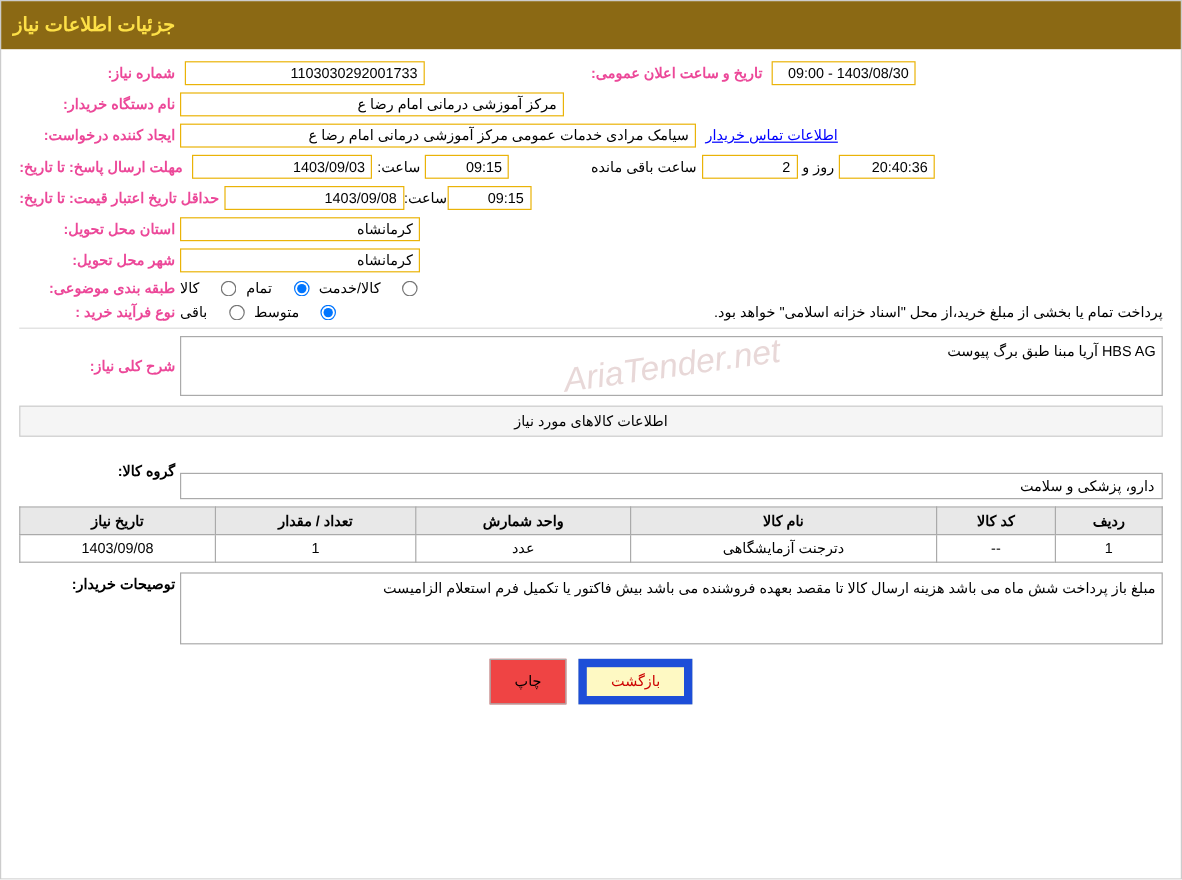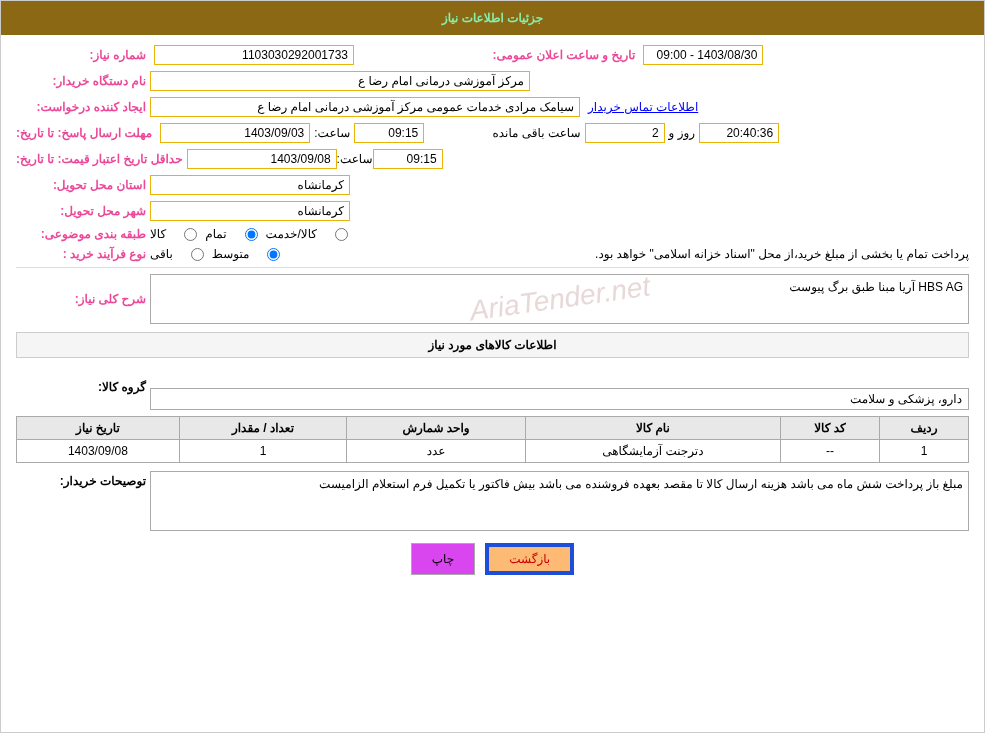--- a/index.html
+++ b/index.html
@@ -11,24 +11,24 @@
     }
     .page-wrapper {
       width: 985px;
       min-height: 733px;
       background: #fff;
       margin: 0 auto;
       border: 1px solid #ccc;
     }
     .header-bar {
       background: #8B6914;
-      color: #86efac;
-      text-align: center;
+      color: #fde047;
+      text-align: left;
       padding: 10px;
-      font-size: 12px;
+      font-size: 16px;
       font-weight: bold;
     }
     .content {
       padding: 10px 15px;
     }
     .info-row {
       display: flex;
       align-items: center;
       margin-bottom: 6px;
       justify-content: flex-end;
@@ -41,32 +41,32 @@
       min-width: 130px;
       text-align: right;
     }
     .input-box {
       border: 1px solid #eab308;
       background: #fff;
       padding: 2px 5px;
       min-height: 20px;
       display: inline-block;
     }
-    .wide { width: 380px; }
+    .wide { width: 320px; }
     .medium { width: 200px; }
     .small { width: 120px; }
     .xsmall { width: 80px; }
     .date-box { width: 150px; }
     .time-box { width: 70px; }
     .link-blue { color: blue; text-decoration: underline; cursor: pointer; }
     .section-title {
       background: #f5f5f5;
       border: 1px solid #ccc;
       padding: 5px 10px;
-      font-weight: bold;
+      font-weight: normal;
       margin: 8px 0 5px 0;
       text-align: center;
     }
     .goods-group-row {
       display: flex;
       align-items: center;
       margin-bottom: 6px;
     }
     .goods-group-label {
       font-weight: bold;
@@ -141,26 +141,26 @@
     }
     .btn {
       padding: 5px 20px;
       border: 1px solid #aaa;
       background: #f0f0f0;
       cursor: pointer;
       font-family: Tahoma, Arial, sans-serif;
       font-size: 12px;
     }
     .btn-print {
-      background: #d946ef;
+      background: #ef4444;
       text-align: right;
     }
     .btn-back {
-      background: #fdba74;
-      border: 4px solid #1d4ed8;
+      background: #fef9c3;
+      border: 7px solid #1d4ed8;
       color: #c00;
     }
     .divider {
       border: none;
       border-top: 1px solid #ddd;
       margin: 6px 0;
     }
     .two-col {
       display: flex;
       width: 100%;

